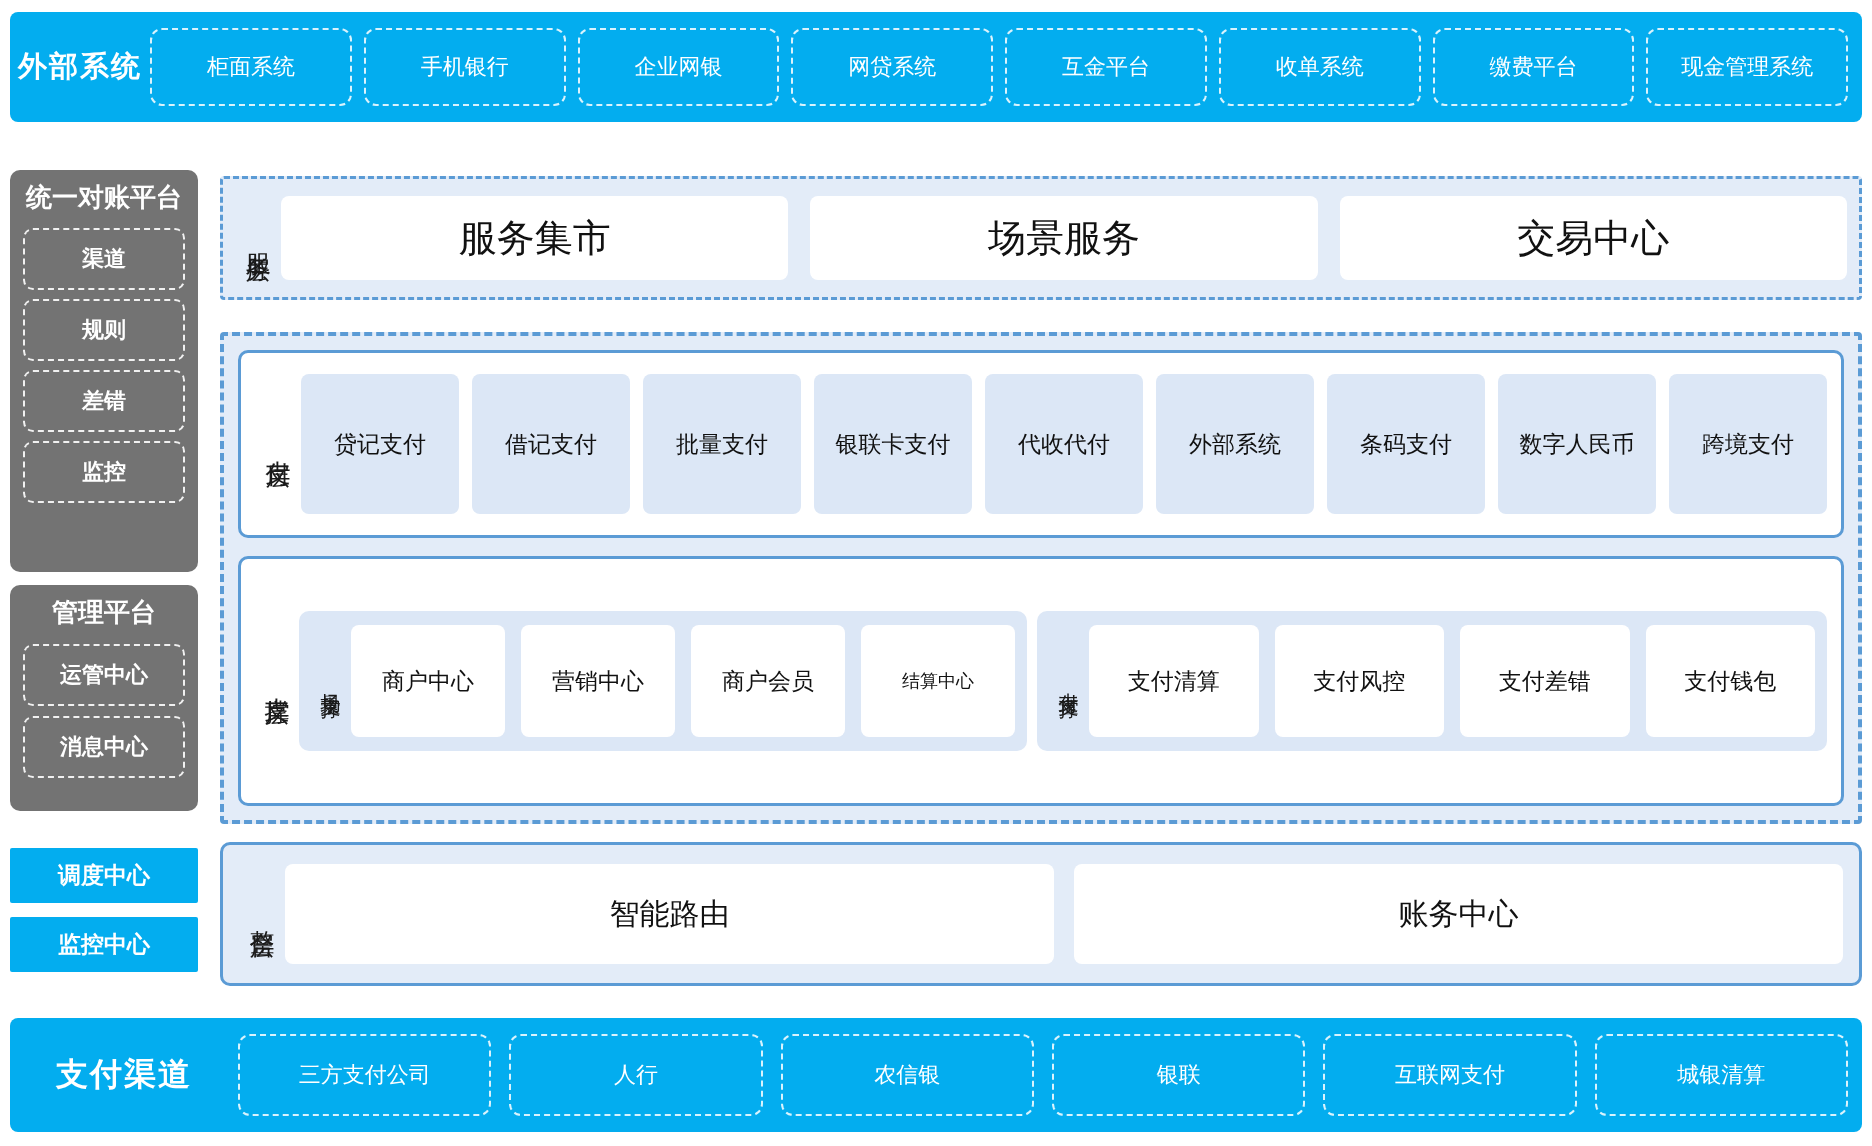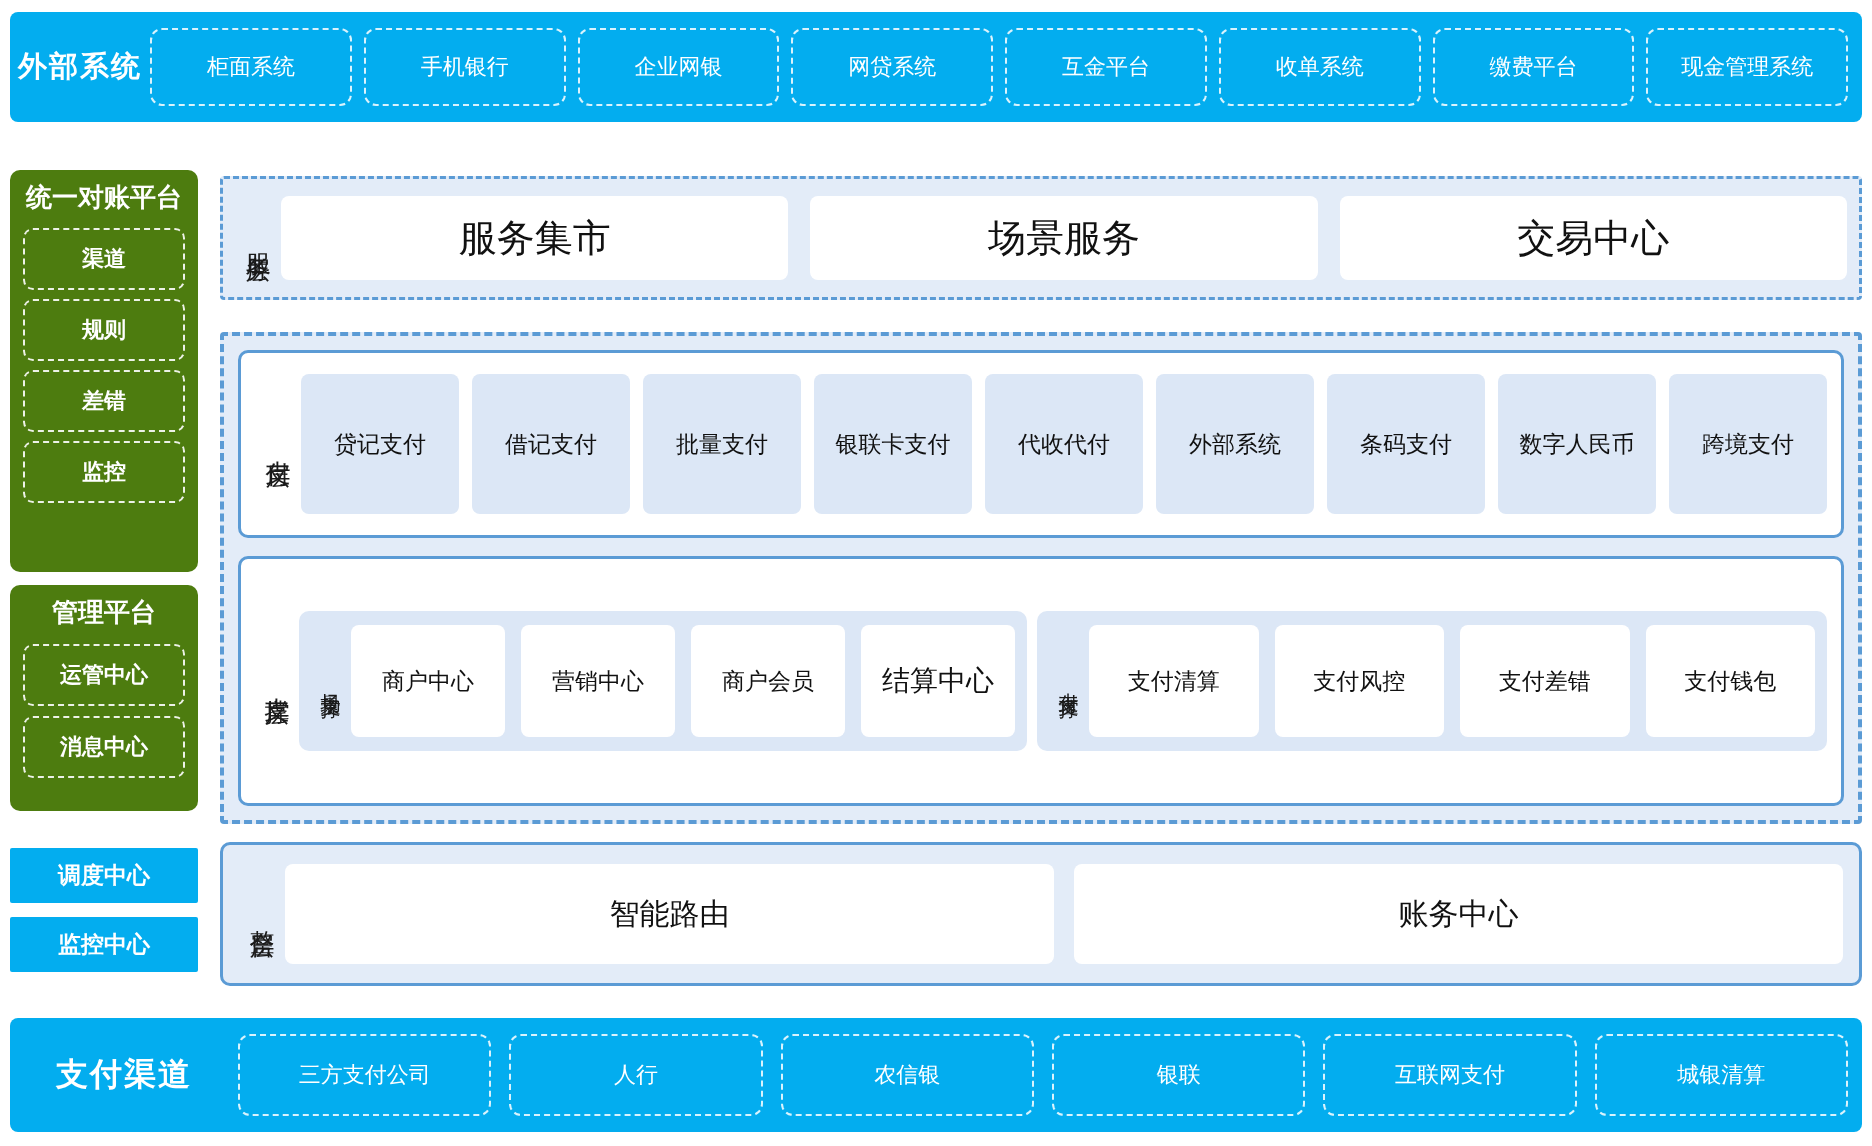--- a/index.html
+++ b/index.html
@@ -36,21 +36,21 @@
     display: flex;
     align-items: center;
     justify-content: center;
     white-space: nowrap;
     flex: 1 1 0;
   }
 
   
   .side-block {
     position: absolute;
-    background: #4d7c0f;
+    background: #737373;
     border-radius: 10px;
     display: flex;
     flex-direction: column;
     align-items: center;
   }
   .side-title {
     color: #ffffff;
     font-size: 26px;
     font-weight: bold;
     white-space: nowrap;
@@ -231,21 +231,21 @@
 
   <div class="panel-white" style="left:238px; top:556px; width:1606px; height:250px; padding:0 14px;">
     <div class="vlabel" style="width:44px; flex:0 0 44px; height:120px;">支撑层</div>
 
     <div class="subpanel" style="flex:0 0 728px; padding:0 12px; margin-right:10px;">
       <div class="vlabel-sm" style="width:40px; flex:0 0 40px; height:120px;">场景支撑</div>
       <div style="display:flex; flex:1 1 auto; gap:16px; height:112px;">
         <div class="white-card" style="flex:1 1 0; font-size:23px;">商户中心</div>
         <div class="white-card" style="flex:1 1 0; font-size:23px;">营销中心</div>
         <div class="white-card" style="flex:1 1 0; font-size:23px;">商户会员</div>
-        <div class="white-card" style="flex:1 1 0; font-size:28px;">结算中心</div>
+        <div class="white-card" style="flex:1 1 0; font-size:18px;">结算中心</div>
       </div>
     </div>
 
     <div class="subpanel" style="flex:1 1 auto; padding:0 12px;">
       <div class="vlabel-sm" style="width:40px; flex:0 0 40px; height:120px;">支付支撑</div>
       <div style="display:flex; flex:1 1 auto; gap:16px; height:112px;">
         <div class="white-card" style="flex:1 1 0; font-size:23px;">支付清算</div>
         <div class="white-card" style="flex:1 1 0; font-size:23px;">支付风控</div>
         <div class="white-card" style="flex:1 1 0; font-size:23px;">支付差错</div>
         <div class="white-card" style="flex:1 1 0; font-size:23px;">支付钱包</div>

